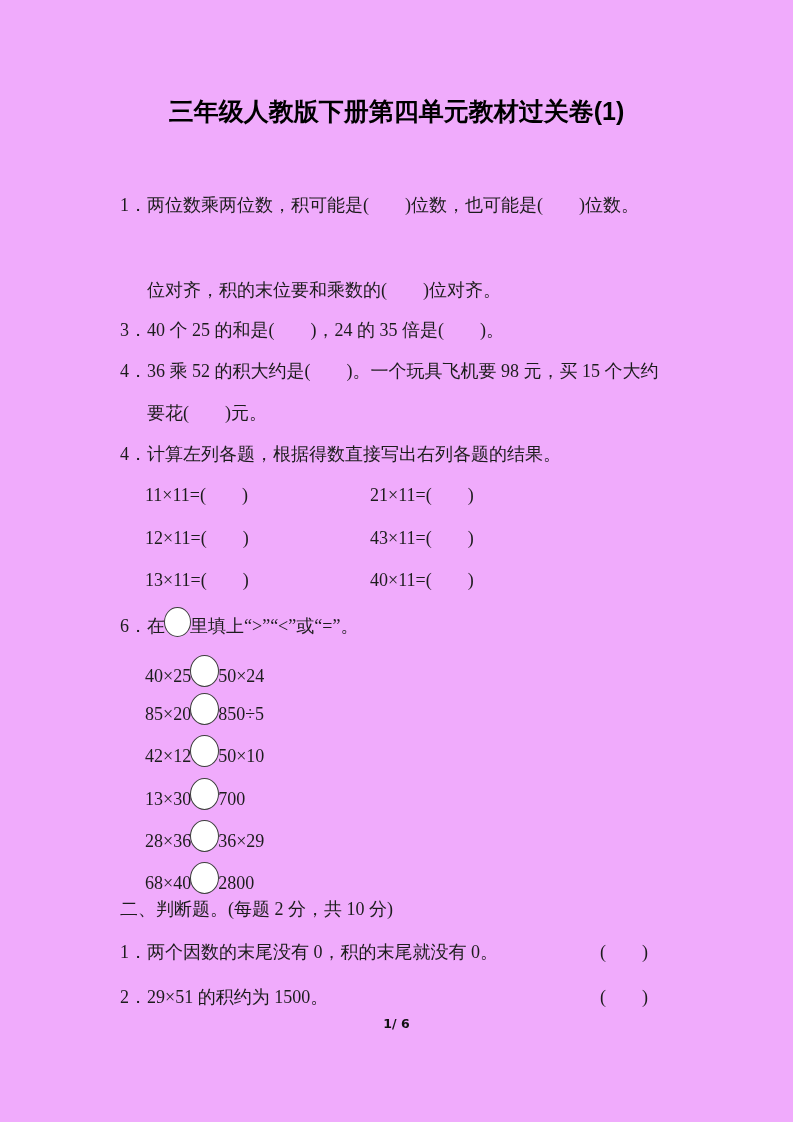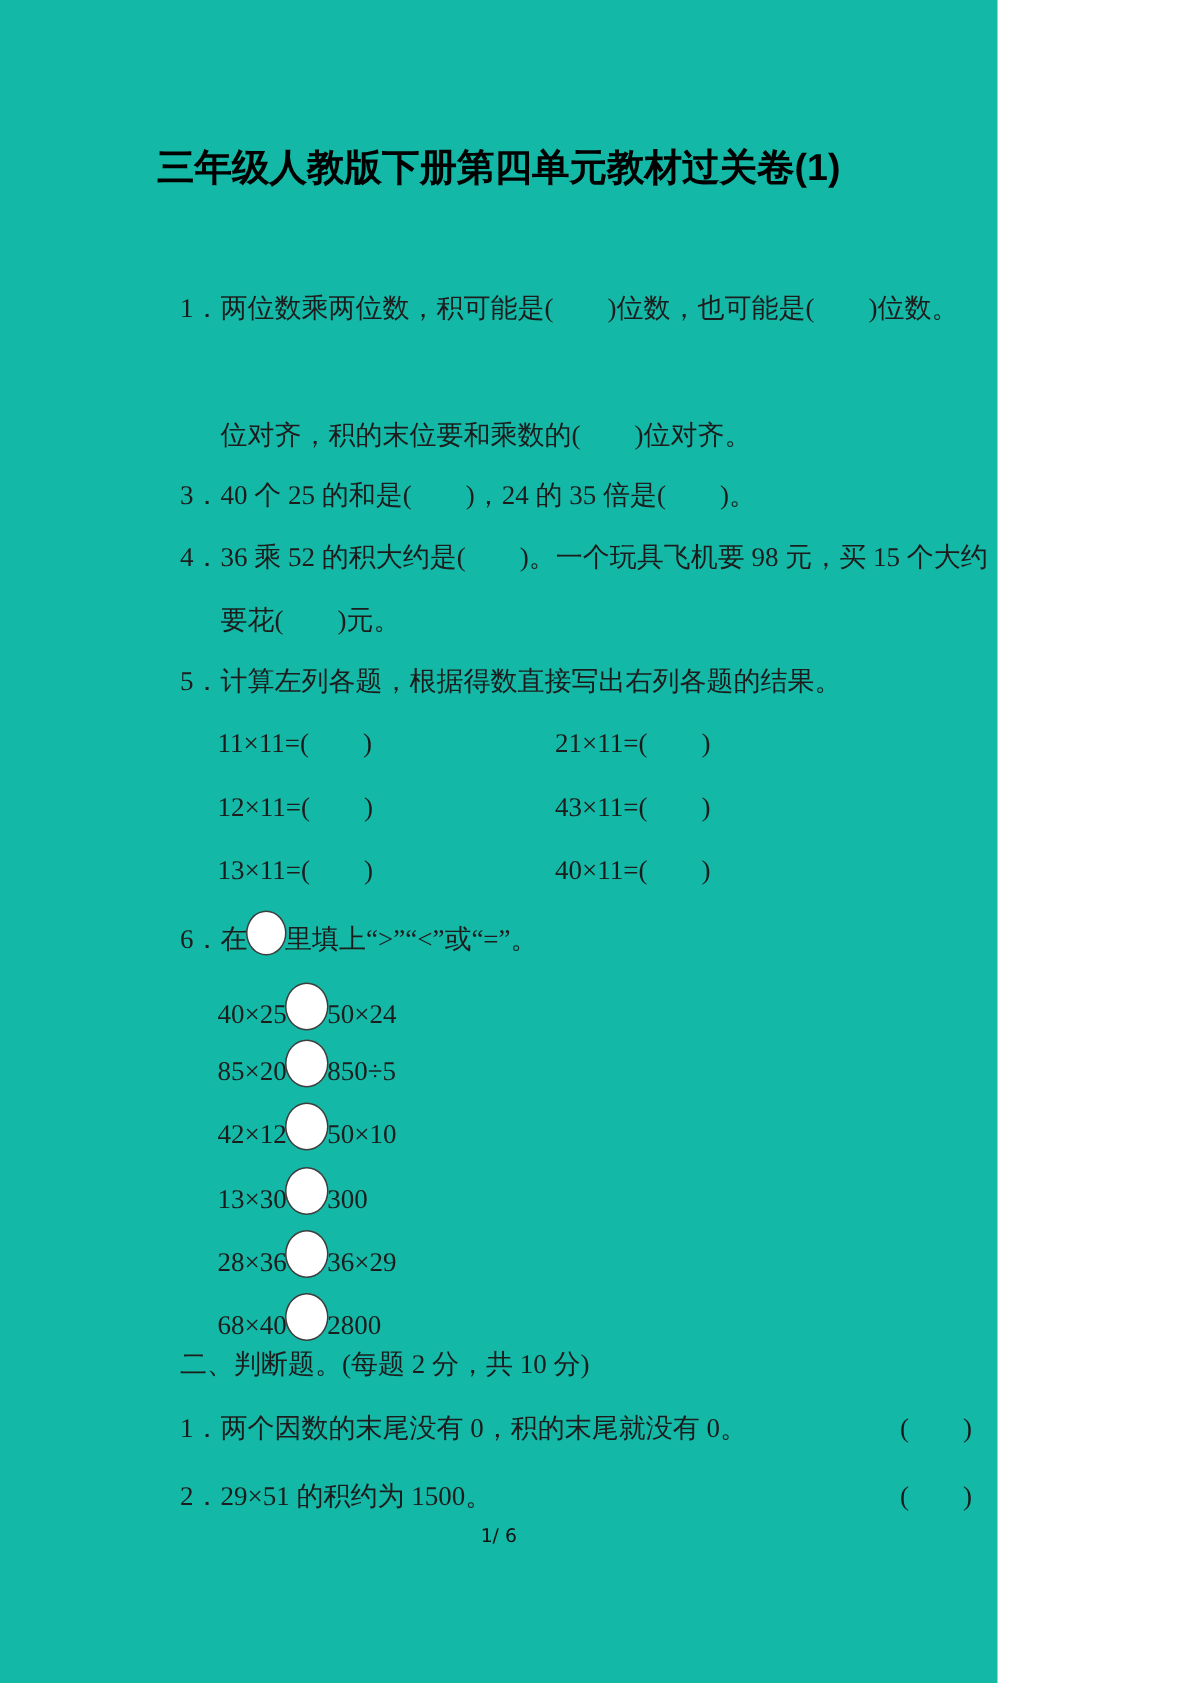--- a/index.html
+++ b/index.html
@@ -1,20 +1,20 @@
 <!DOCTYPE html>
 <html><head>
 <meta charset="utf-8">
 <style>
   html, body { margin: 0; padding: 0; background: #ffffff; }
   .page {
     position: relative;
-    width: 665px;
+    width: 793px;
     height: 1122px;
-    background: #14b8a6;
+    background: #f0abfc;
     font-family: "Liberation Serif", "DejaVu Serif", serif;
     font-size: 18px;
     color: #1c1c1c;
     overflow: hidden;
   }
   .line {
     position: absolute;
     white-space: nowrap;
     line-height: 26px;
   }
@@ -37,21 +37,21 @@
     position: relative;
     top: 5px;
     margin: 0 -1px;
     vertical-align: baseline;
   }
   .footer {
     position: absolute;
     left: 0; right: 0;
     text-align: center;
     font-family: "DejaVu Sans", sans-serif;
-    font-weight: normal;
+    font-weight: bold;
     font-size: 12.5px;
     color: #111111;
   }
 </style>
 </head>
 <body>
 
 <div class="page">
 
   <div class="title" style="top:95px">三年级人教版下册第四单元教材过关卷(1)</div>
@@ -59,21 +59,21 @@
 
   <div class="line" style="top:192px;left:120px">1．两位数乘两位数，积可能是(　　)位数，也可能是(　　)位数。</div>
 
   <div class="line" style="top:277px;left:147px">位对齐，积的末位要和乘数的(　　)位对齐。</div>
 
   <div class="line" style="top:317px;left:120px">3．40 个 25 的和是(　　)，24 的 35 倍是(　　)。</div>
 
   <div class="line" style="top:358px;left:120px">4．36 乘 52 的积大约是(　　)。一个玩具飞机要 98 元，买 15 个大约</div>
   <div class="line" style="top:400px;left:147px">要花(　　)元。</div>
 
-  <div class="line" style="top:441px;left:120px">5．计算左列各题，根据得数直接写出右列各题的结果。</div>
+  <div class="line" style="top:441px;left:120px">4．计算左列各题，根据得数直接写出右列各题的结果。</div>
 
   <div class="line" style="top:482px;left:145px">11×11=(　　)</div>
   <div class="line" style="top:482px;left:370px">21×11=(　　)</div>
   <div class="line" style="top:525px;left:145px">12×11=(　　)</div>
   <div class="line" style="top:525px;left:370px">43×11=(　　)</div>
   <div class="line" style="top:567px;left:145px">13×11=(　　)</div>
   <div class="line" style="top:567px;left:370px">40×11=(　　)</div>
 
   <div class="line" style="top:602px;left:120px">
     <span>6．在</span><span class="circle" style="width:25px;height:28px"></span><span>里填上“&gt;”“&lt;”或“=”。</span>
@@ -82,21 +82,21 @@
   <div class="line" style="top:650px;left:145px">
     <span>40×25</span><span class="circle"></span><span>50×24</span>
   </div>
   <div class="line" style="top:688px;left:145px">
     <span>85×20</span><span class="circle"></span><span>850÷5</span>
   </div>
   <div class="line" style="top:730px;left:145px">
     <span>42×12</span><span class="circle"></span><span>50×10</span>
   </div>
   <div class="line" style="top:773px;left:145px">
-    <span>13×30</span><span class="circle"></span><span>300</span>
+    <span>13×30</span><span class="circle"></span><span>700</span>
   </div>
   <div class="line" style="top:815px;left:145px">
     <span>28×36</span><span class="circle"></span><span>36×29</span>
   </div>
   <div class="line" style="top:857px;left:145px">
     <span>68×40</span><span class="circle"></span><span>2800</span>
   </div>
 
   <div class="line" style="top:896px;left:120px">二、判断题。(每题 2 分，共 10 分)</div>
 

